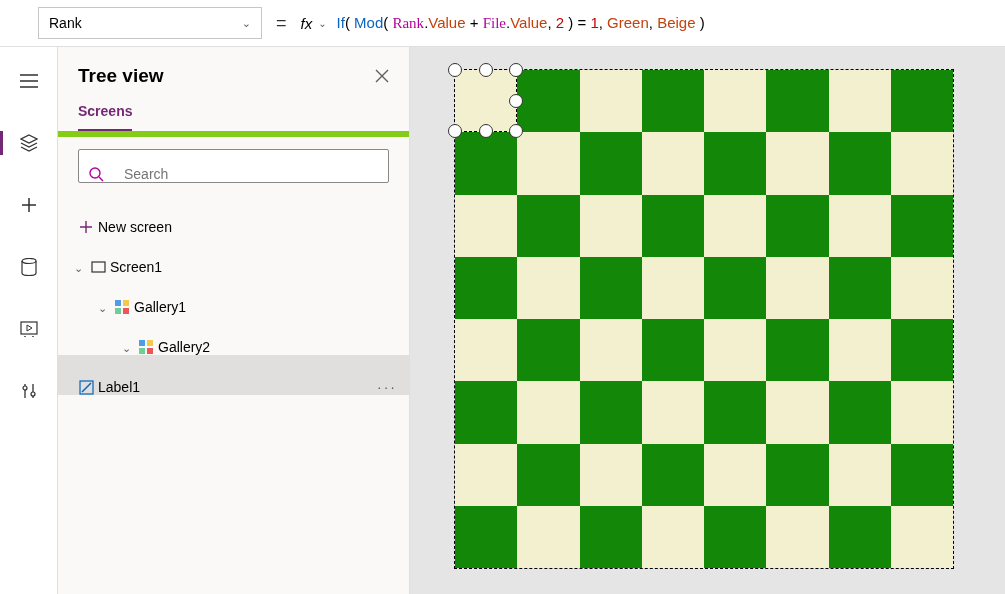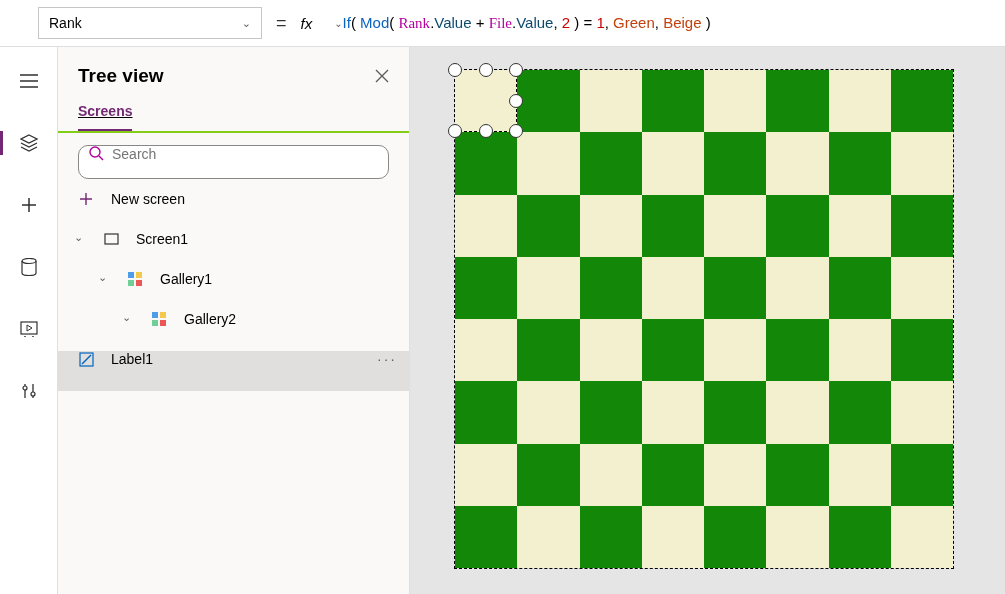--- a/index.html
+++ b/index.html
@@ -3,47 +3,47 @@
 <meta charset="utf-8">
 <style>
 * { box-sizing: border-box; margin: 0; padding: 0; font-family: "Segoe UI", Arial, sans-serif; }
 body { width: 1005px; height: 594px; background: #faf9f8; display: flex; flex-direction: column; overflow: hidden; }
 
 
 .formula-bar { height: 47px; background: #fff; border-bottom: 1px solid #e1dfdd; display: flex; align-items: center; padding: 0 10px 0 38px; }
 .prop-select { width: 224px; height: 32px; border: 1px solid #c8c6c4; background: #fff; display: flex; align-items: center; justify-content: space-between; padding: 0 10px; font-size: 14px; cursor: pointer; }
 .prop-select .chev { font-size: 11px; color: #605e5c; }
 .eq { margin: 0 14px; font-size: 18px; color: #323130; }
-.fx-wrap { display: flex; align-items: center; gap: 22px; font-style: italic; font-size: 15px; margin-right: 0; }
+.fx-wrap { display: flex; align-items: center; gap: 6px; font-style: italic; font-size: 15px; margin-right: 10px; }
 .fx-wrap .chev { font-size: 10px; color: #605e5c; font-style: normal; }
 .formula-text { flex: 1; font-family: Consolas, monospace; font-size: 15px; white-space: pre; }
-.tok-fn { color: #0b64c0; } .tok-id { color: #b4009e; font-family: Liberation Serif, serif; } .tok-prop { color: #0c4a6e; } .tok-num { color: #c00; } .tok-kw { color: #c2410c; }
+.tok-fn { color: #0b64c0; } .tok-id { color: #b4009e; font-family: Liberation Serif, serif; } .tok-prop { color: #c2410c; } .tok-num { color: #c00; } .tok-kw { color: #c2410c; }
 
 
 .main { flex: 1; display: flex; }
 
 
 .rail { width: 58px; background: #fff; border-right: 1px solid #e1dfdd; display: flex; flex-direction: column; align-items: center; padding-top: 16px; gap: 26px; }
 .rail-item { width: 100%; height: 36px; display: flex; align-items: center; justify-content: center; color: #323130; cursor: pointer; position: relative; }
 .rail-item.active::before { content: ""; position: absolute; left: 0; top: 6px; bottom: 6px; width: 3px; background: #742774; }
 
 
 .tree { width: 352px; background: #faf9f8; border-right: 1px solid #e1dfdd; display: flex; flex-direction: column; }
 .tree-hdr { display: flex; align-items: center; justify-content: space-between; padding: 18px 20px 10px 20px; }
 .tree-hdr h2 { font-size: 19px; font-weight: 600; }
 .tree-close { font-size: 17px; color: #605e5c; cursor: pointer; }
-.tabs { display: flex; gap: 22px; padding: 0 20px; border-bottom: 2px solid #84cc16; text-decoration: underline; }
+.tabs { display: flex; gap: 22px; padding: 0 20px; border-bottom: 6px solid #84cc16; }
 .tab { font-size: 14px; padding: 6px 0 10px 0; cursor: pointer; color: #605e5c; }
 .tab.active { color: #742774; font-weight: 600; border-bottom: 2px solid #742774; }
 .search-wrap { padding: 12px 20px; }
-.search { width: 100%; height: 34px; border: 1px solid #8a8886; border-radius: 10px; display: flex; align-items: flex-start; padding: 0 10px; gap: 8px; background: #fff; }
+.search { width: 100%; height: 34px; border: 1px solid #8a8886; border-radius: 2px; display: flex; align-items: flex-end; padding: 0 10px; gap: 20px; background: #fff; }
 .search input { border: none; outline: none; flex: 1; font-size: 14px; background: transparent; }
 
 .tree-body { flex: 1; overflow: auto; }
-.tree-row { height: 40px; display: flex; align-items: flex-start; padding: 0 12px 0 20px; font-size: 14px; cursor: pointer; gap: 17px; }
+.tree-row { height: 40px; display: flex; align-items: flex-end; padding: 0 12px 0 20px; font-size: 14px; cursor: pointer; gap: 4px; }
 .tree-row.selected { background: #e1dfdd; }
 .tree-row .ell { margin-left: auto; color: #605e5c; letter-spacing: 2px; }
 .tr-icon { width: 16px; height: 16px; display: inline-flex; align-items: center; justify-content: center; }
 .chevron { width: 12px; color: #605e5c; font-size: 11px; display: inline-block; }
 
 
 .canvas { flex: 1; background: #e5e5e5; position: relative; padding: 22px 0 0 44px; }
 .board { width: 500px; height: 500px; display: grid; grid-template-columns: repeat(8, 1fr); grid-template-rows: repeat(8, 1fr); border: 1px dashed #000; }
 .sq { }
 .g { background: #138808; } .b { background: #f2f0cf; }

